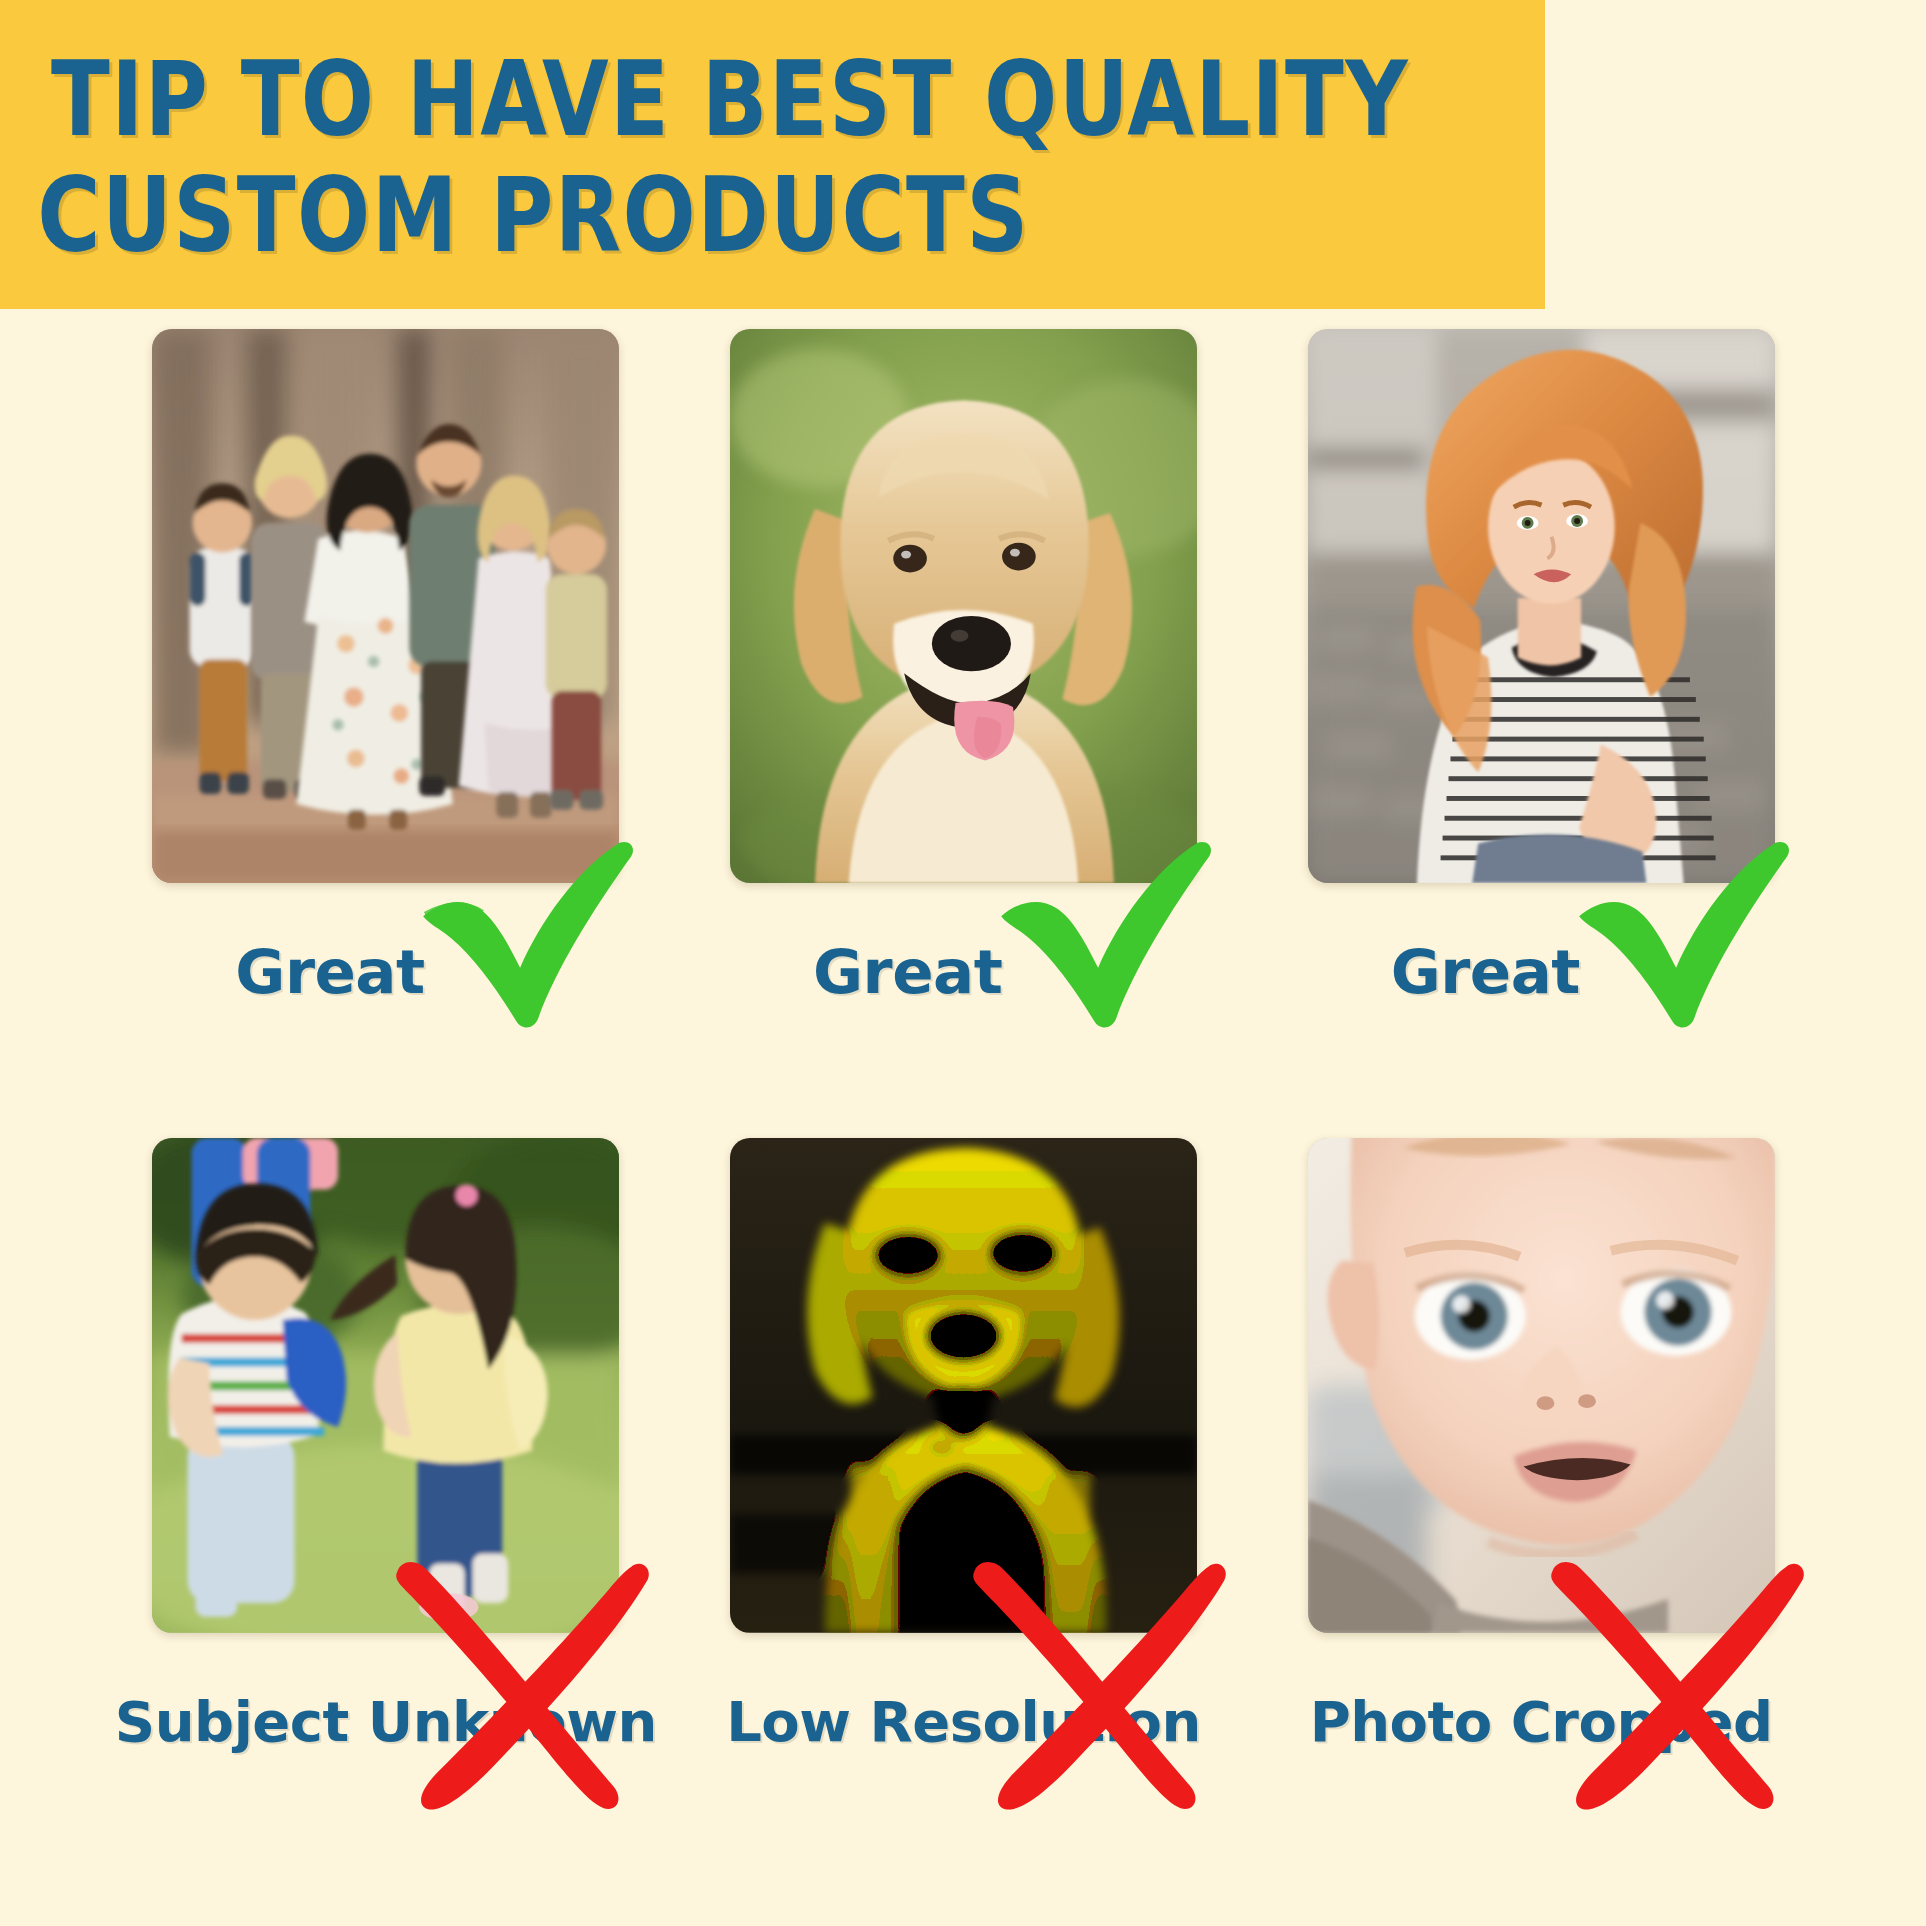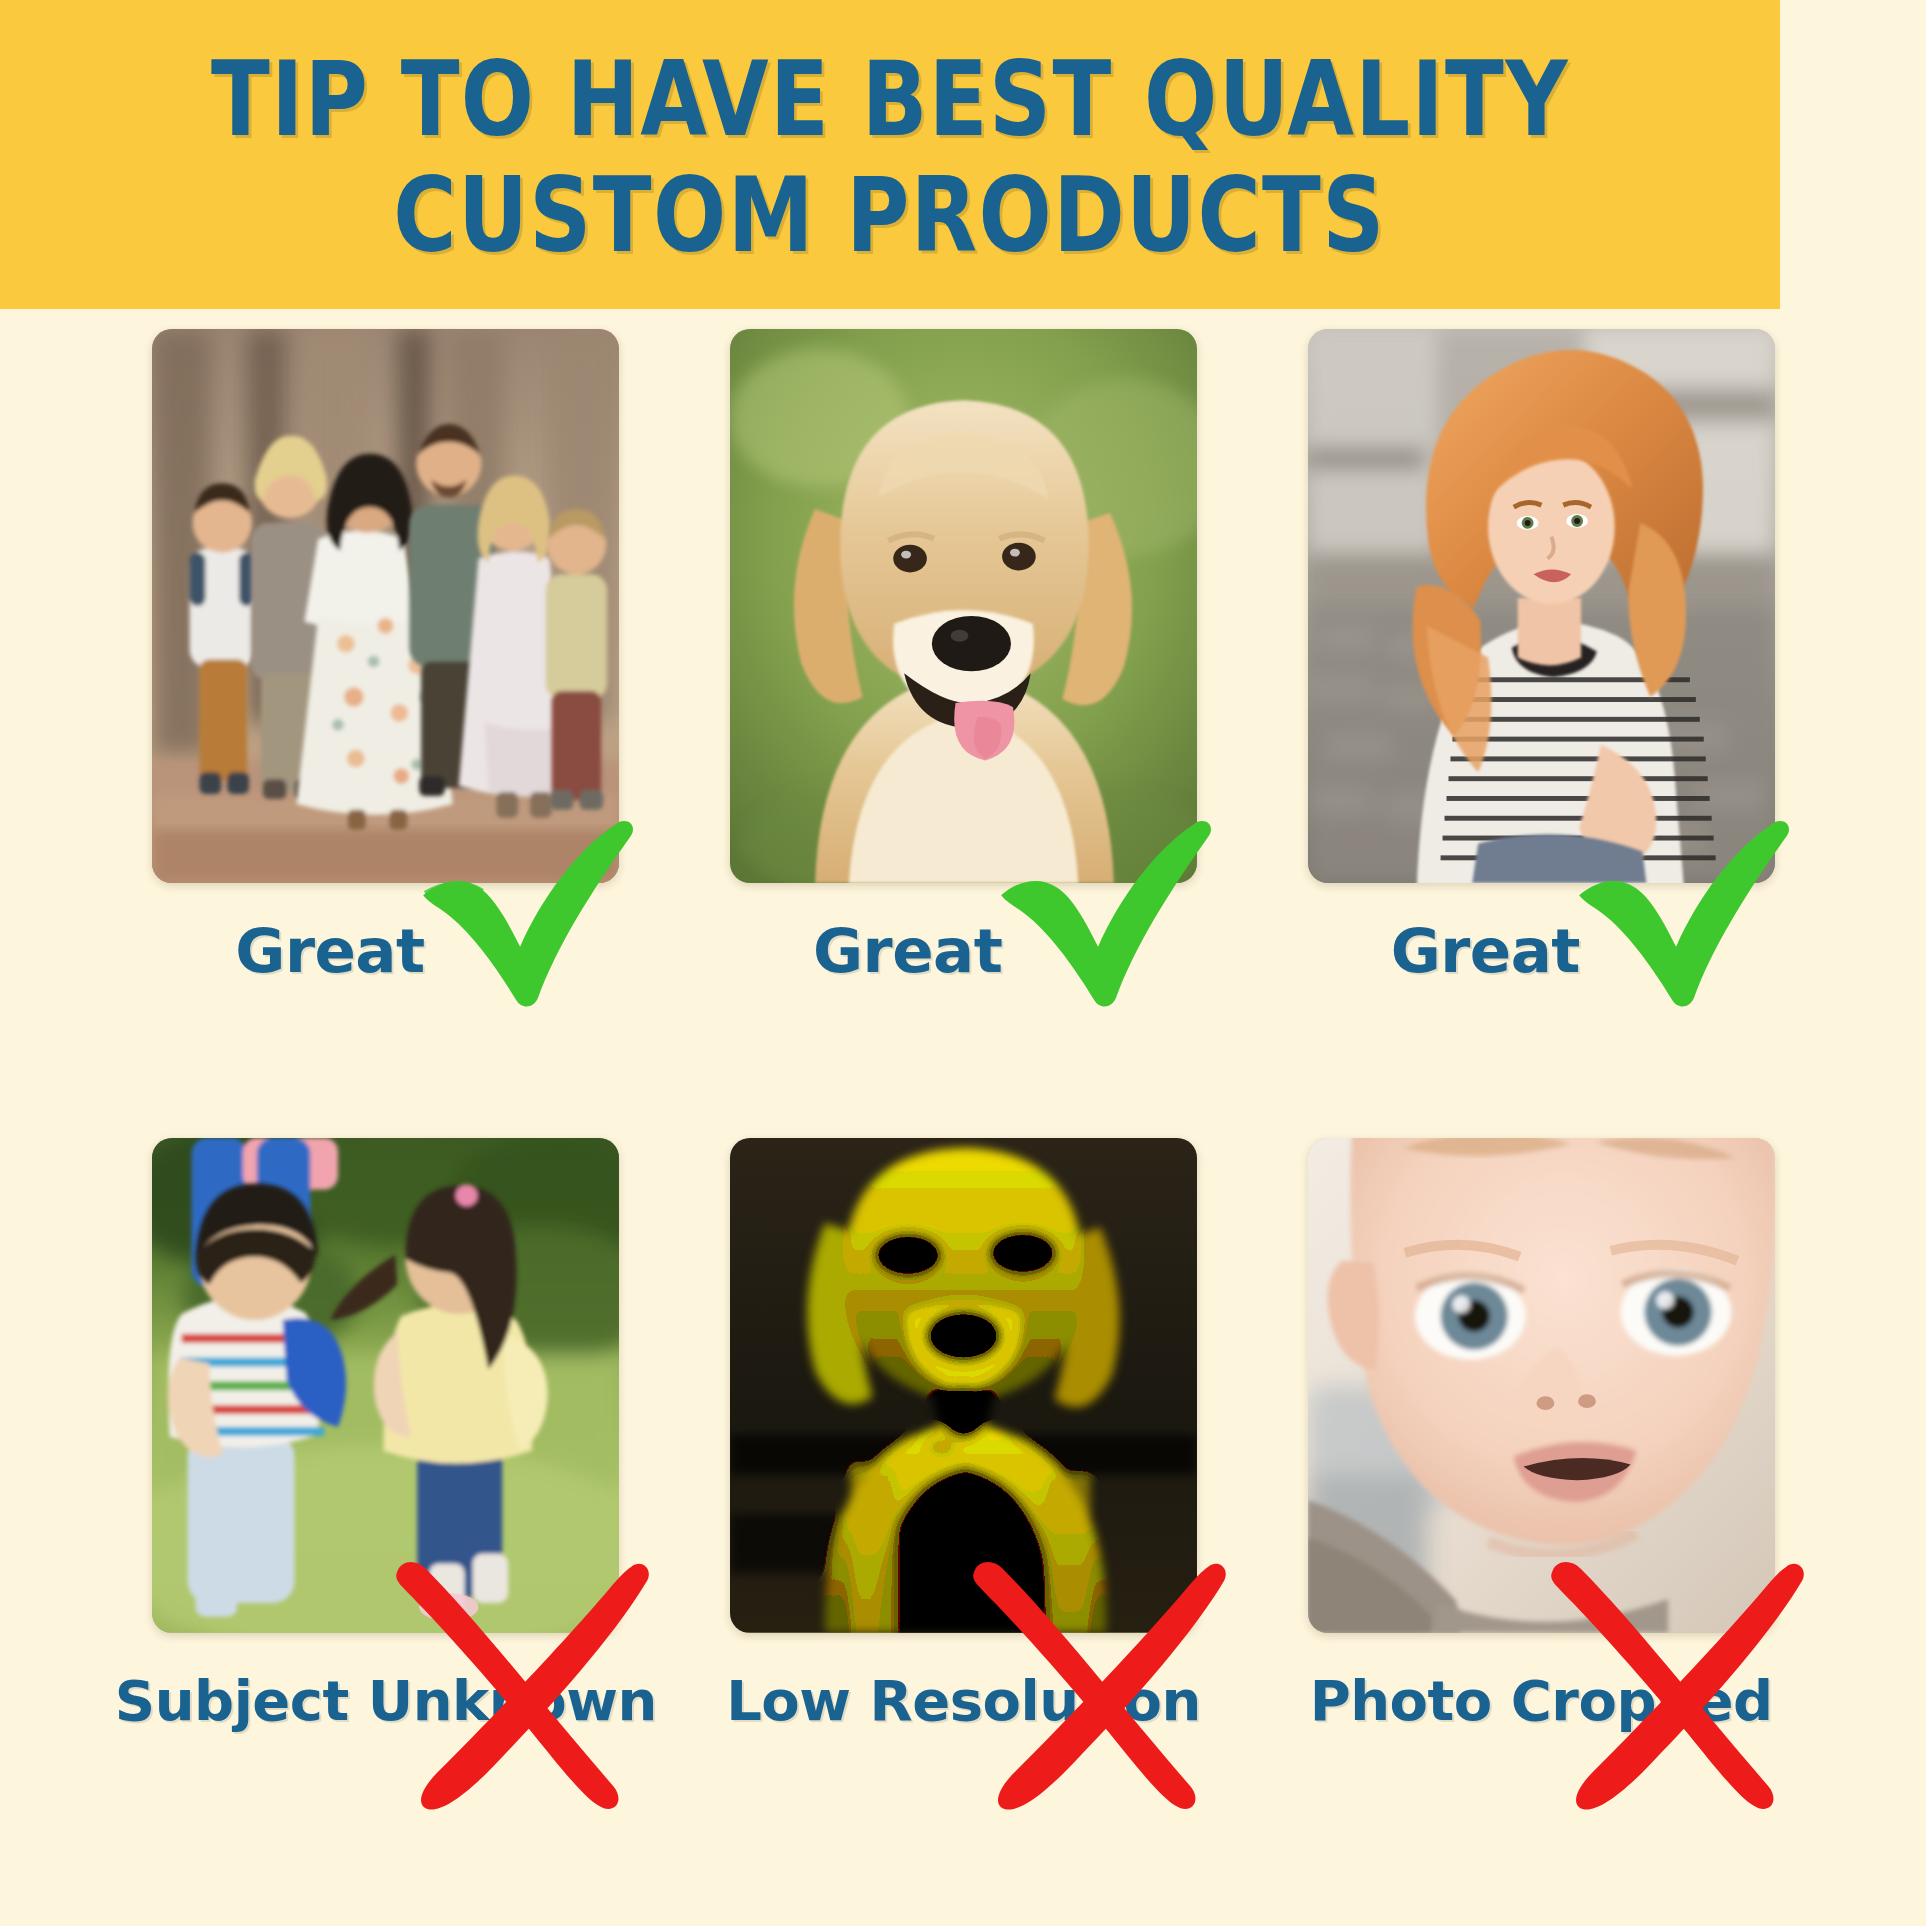--- a/index.html
+++ b/index.html
@@ -12,26 +12,26 @@
   }
 
   body {
     background: #FDF5DC;
     font-family: "Liberation Sans", sans-serif;
     position: relative;
   }
 
   
   #header-banner {
-    width: 1780px;
+    width: 1545px;
     height: 309px;
     background: #FBC93D;
     display: flex;
     flex-direction: column;
-    align-items: center;
+    align-items: flex-start;
     justify-content: center;
     padding-top: 6px;
   }
 
   .headline {
     font-family: "DejaVu Sans", sans-serif;
     font-weight: 700;
     font-size: 103px;
     line-height: 1.12;
     letter-spacing: 1.5px;
@@ -56,20 +56,21 @@
     padding: 0 97px;
   }
 
   .photo-cell {
     position: relative;
     display: flex;
     flex-direction: column;
     align-items: center;
     justify-content: flex-start;
     padding-top: 20px;
+    gap: 21px;
   }
 
   .photo-frame {
     position: relative;
     width: 467px;
     height: 554px;
     border-radius: 20px;
     overflow: hidden;
     box-shadow: 0 3px 8px rgba(80,60,20,0.18);
     background: #cfc8b8;

